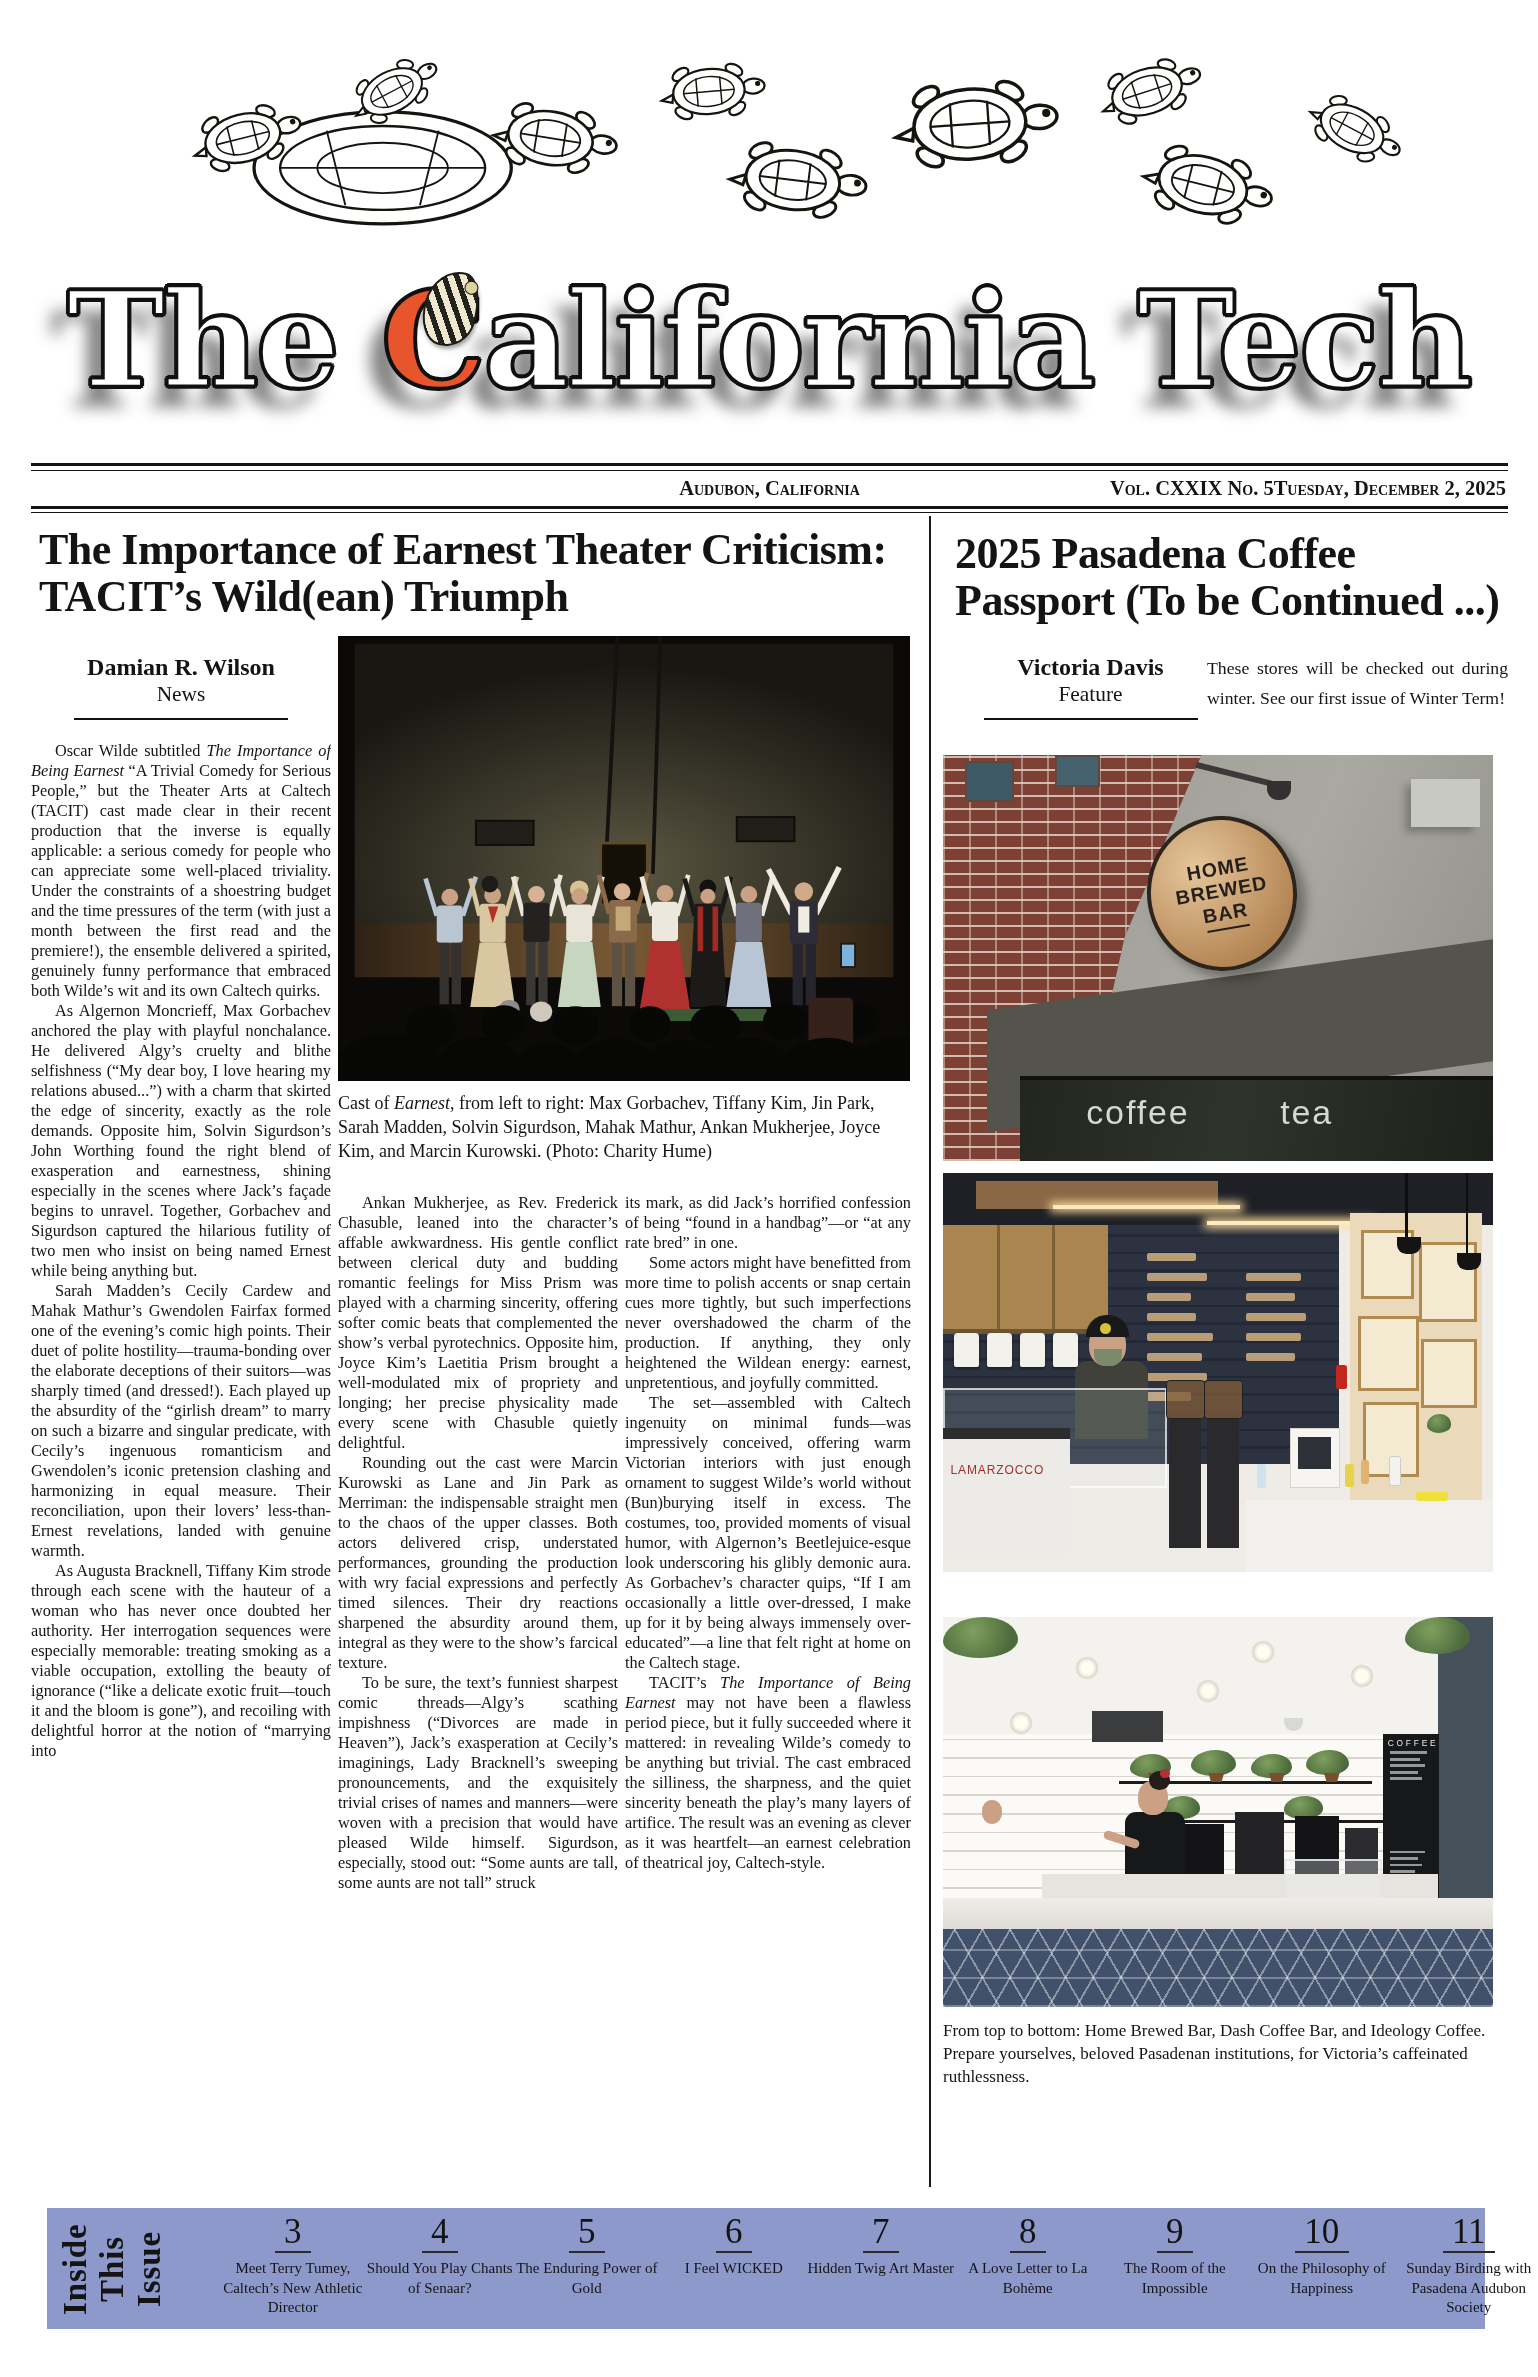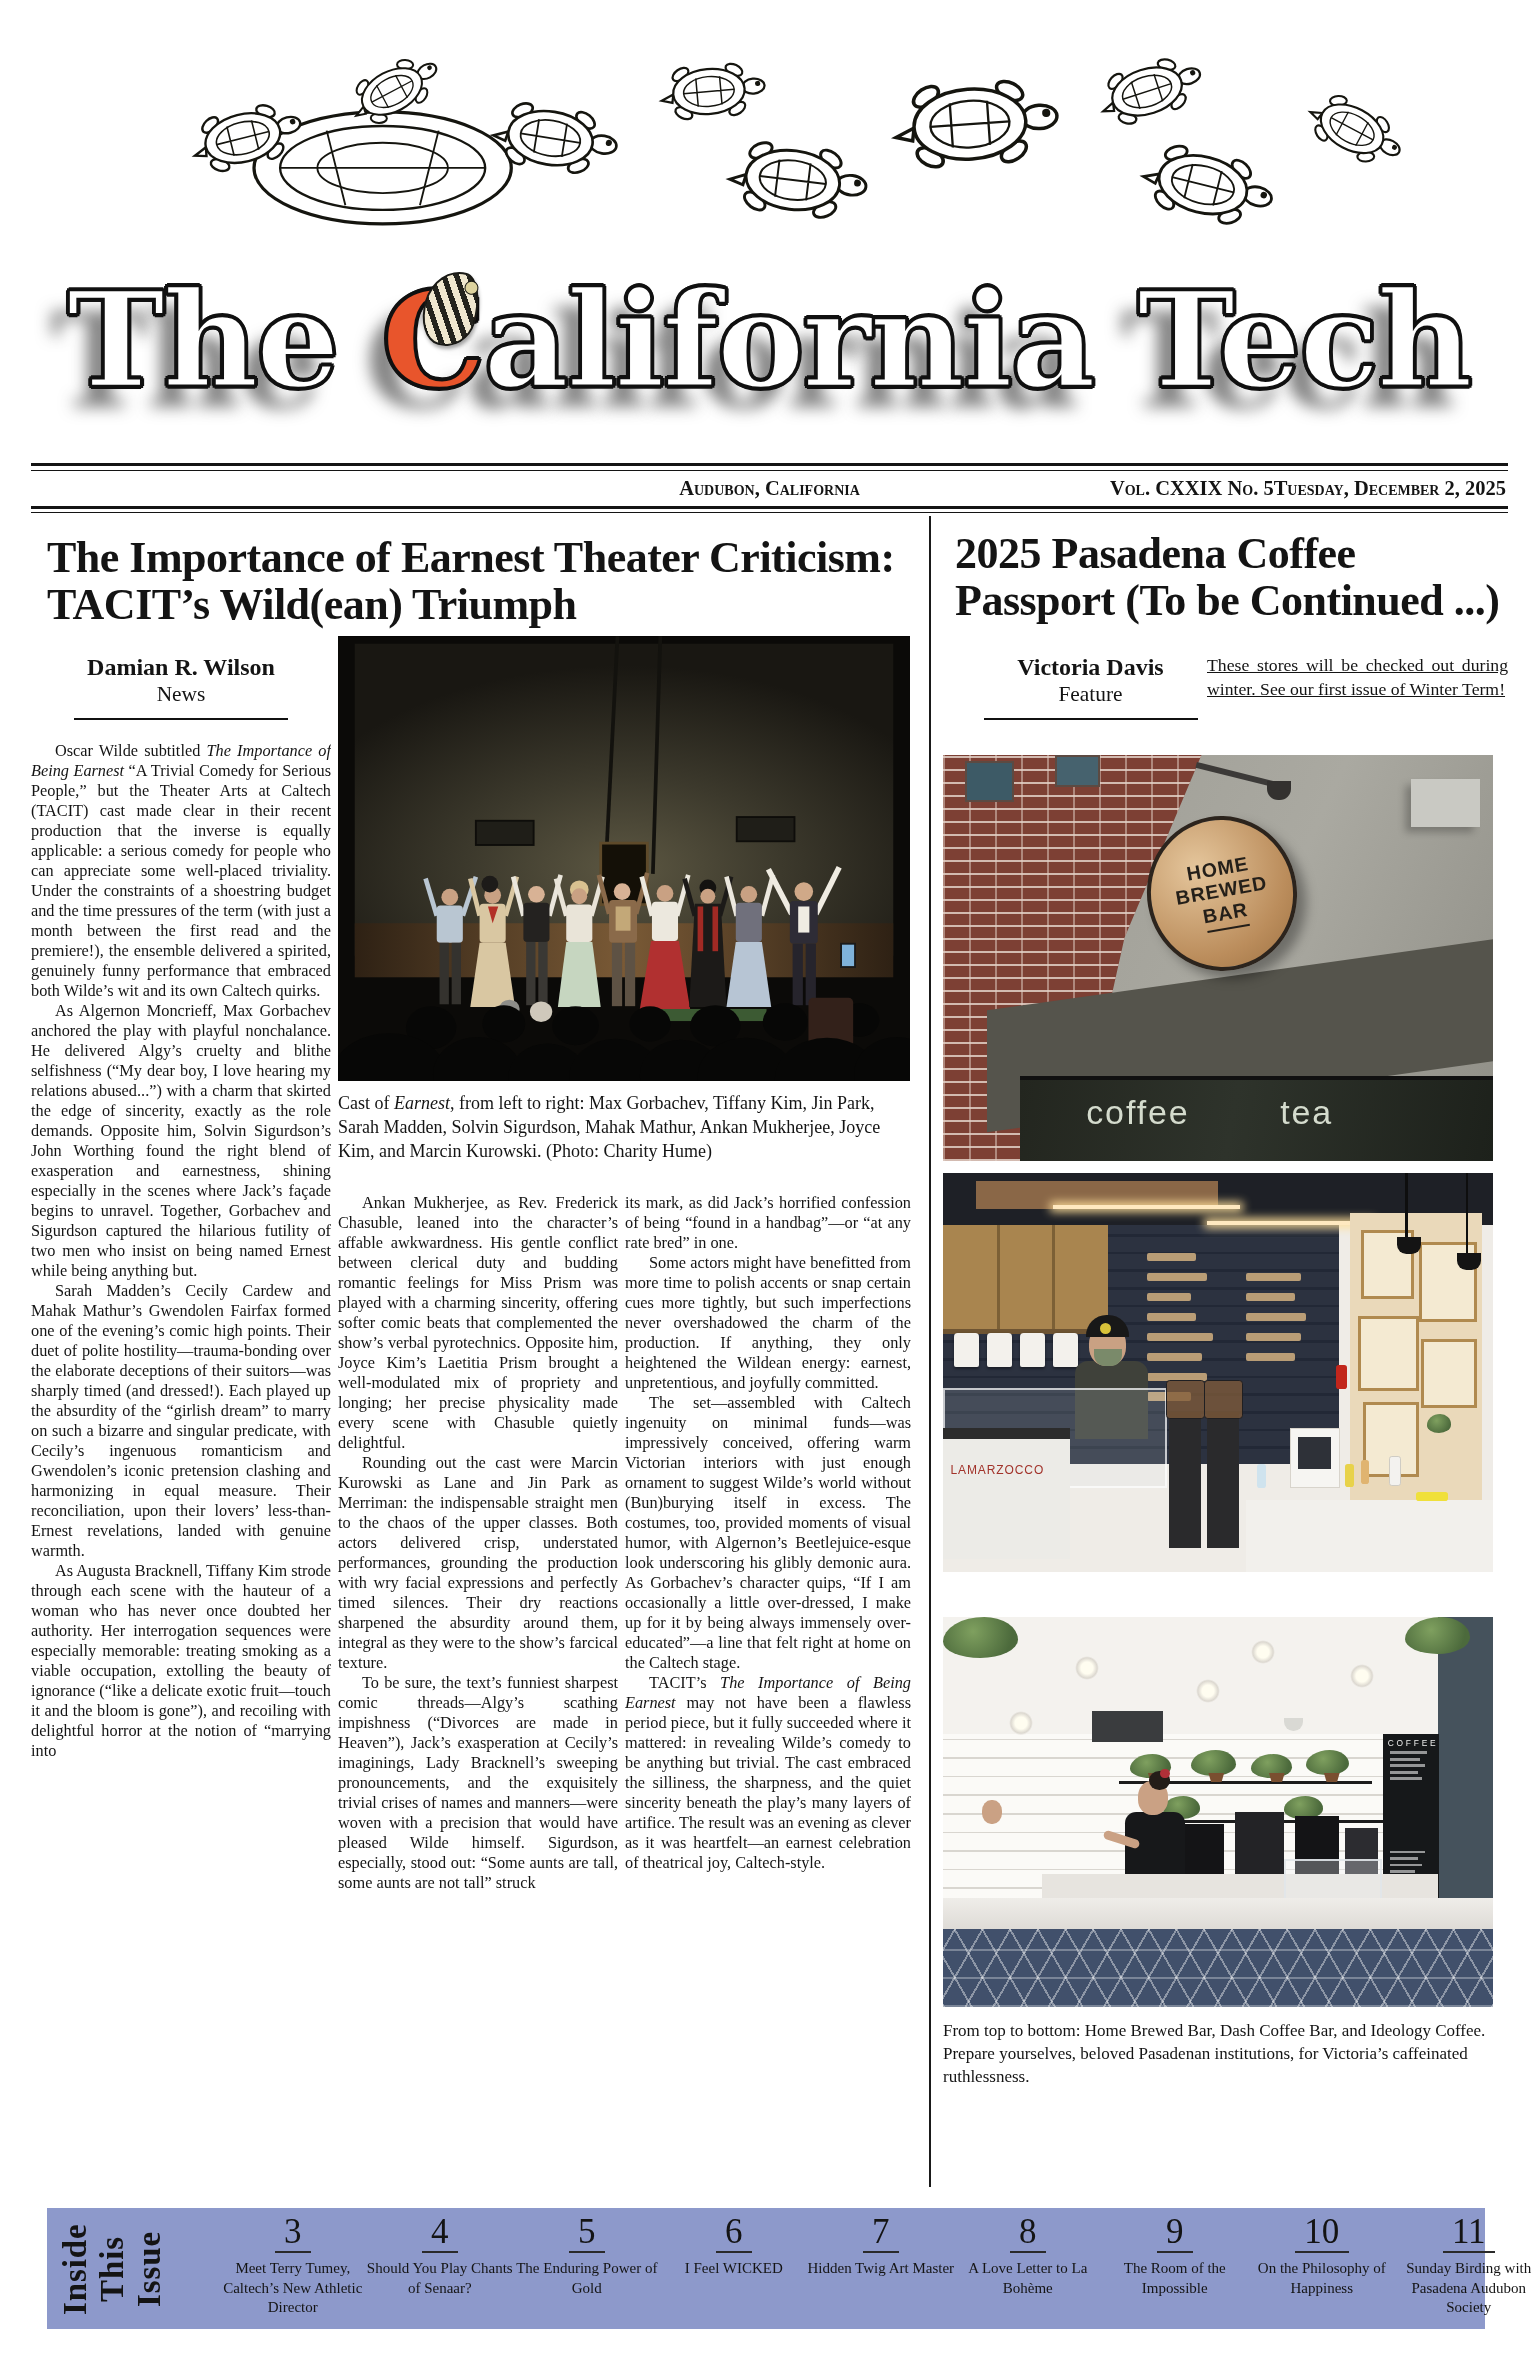--- a/index.html
+++ b/index.html
@@ -39,21 +39,21 @@
   .by-author{font-weight:bold;font-size:24px;line-height:28px;}
   .by-section{font-size:21.4px;line-height:26px;}
   .by-rule{width:214px;border-top:2.3px solid #111;margin:11.2px auto 0;}
 
   .bodycol{position:absolute;overflow:hidden;}
   .bodycol p{margin:0;text-indent:24px;text-align:justify;font-size:16.3px;line-height:20px;hyphens:auto;}
   .bodycol p.cont{text-indent:0;}
 
   .caption{position:absolute;font-size:18px;line-height:24px;text-align:left;}
 
-  .intro{position:absolute;left:1207px;top:653px;width:301px;font-size:17.7px;line-height:24px;text-align:justify;text-decoration:underline;}
+  .intro{position:absolute;left:1207px;top:653px;width:301px;font-size:17.7px;line-height:30px;text-align:justify;}
 
   
   .photo{position:absolute;overflow:hidden;background:#000;}
 
   
   .pb-bg{position:absolute;inset:0;background:linear-gradient(115deg,#9b9a92 0%,#aaa9a1 55%,#8f8e86 100%);}
   .pb-brick{position:absolute;inset:0;
      background:repeating-linear-gradient(0deg,rgba(226,208,198,.85) 0 1.9px,transparent 1.9px 13px),
                 repeating-linear-gradient(90deg,rgba(226,208,198,.5) 0 1.9px,transparent 1.9px 26px),#7d4034;
      clip-path:polygon(0 0,47% 0,33% 45%,24% 100%,0 100%);}
@@ -192,21 +192,21 @@
     <div class="dateline">
       <span>Vol. CXXIX No. 5</span>
       <span class="center">Audubon, California</span>
       <span>Tuesday, December 2, 2025</span>
     </div>
     <div class="dbl-rule"></div>
   </div>
 
   <div class="v-rule"></div>
 
-  <h1 class="headline hl-left" style="margin:16px;">The Importance of Earnest Theater Criticism: TACIT’s Wild(ean) Triumph</h1>
+  <h1 class="headline hl-left" style="margin:8px;">The Importance of Earnest Theater Criticism: TACIT’s Wild(ean) Triumph</h1>
 
   <div class="byline" style="left:31px;top:653px;width:300px;">
     <div class="by-author">Damian R. Wilson</div>
     <div class="by-section">News</div>
     <div class="by-rule"></div>
   </div>
 
   <div class="photo" style="left:338px;top:636px;width:572px;height:445px;">
     <svg width="572" height="445" viewBox="0 0 614 477">
       <defs>

